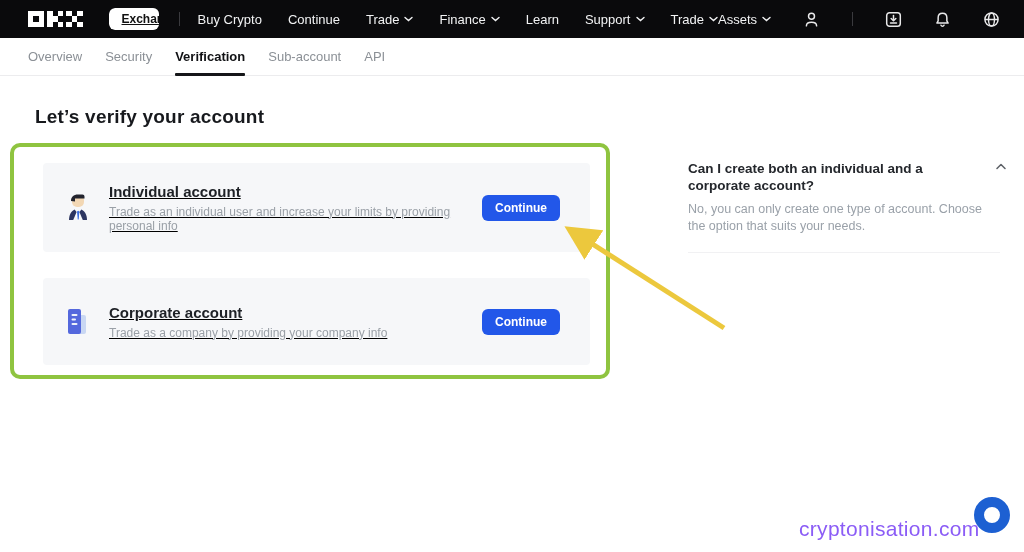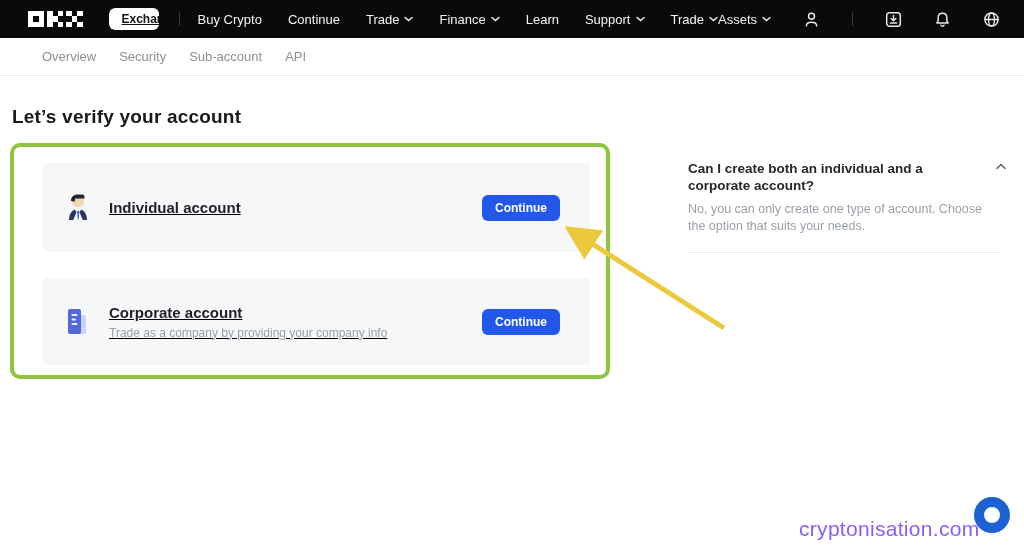--- a/index.html
+++ b/index.html
@@ -22,27 +22,27 @@
   .topnav { display:flex; align-items:center; gap:26px; }
   .topnav .item { color:#f2f3f4; font-size:13px; display:flex; align-items:center; gap:5px; cursor:pointer; white-space:nowrap; }
   .spacer { flex:1; }
   .right-cluster { display:flex; align-items:center; gap:32px; }
   .right-cluster .item { color:#f2f3f4; font-size:13px; display:flex; align-items:center; gap:5px; cursor:pointer; }
   .icon-btn { display:flex; align-items:center; cursor:pointer; }
   .chev { display:inline-block; }
 
   
   .tabs { position:absolute; top:38px; left:0; width:1024px; height:38px; background:#fff;
-          border-bottom:1px solid #ececee; display:flex; align-items:flex-end; gap:23px; padding:0 42px; }
+          border-bottom:1px solid #ececee; display:flex; align-items:flex-end; gap:23px; padding:0 28px; }
   .tab { font-size:13px; color:#8b9096; cursor:pointer; height:38px; display:flex; align-items:center; position:relative; white-space:nowrap; }
   .tab.active { color:#101114; font-weight:700; }
   .tab .underline { position:absolute; left:0; right:0; bottom:-1px; height:3px; background:#151619; border-radius:1px; }
 
   
-  .heading { position:absolute; left:12px; top:106px; font-size:19px; font-weight:700; color:#17191d; letter-spacing:.2px; }
+  .heading { position:absolute; left:35px; top:106px; font-size:19px; font-weight:700; color:#17191d; letter-spacing:.2px; }
 
   
   .green-box { position:absolute; left:10px; top:143px; width:600px; height:236px;
                border:4px solid #8fc440; border-radius:10px; pointer-events:none; }
 
   
   .card { position:absolute; left:43px; width:547px; background:#f6f7f9; border-radius:4px;
           display:flex; align-items:center; padding:0 30px 0 20px; cursor:pointer; }
   .card1 { top:163px; height:89px; }
   .card2 { top:278px; height:87px; }
@@ -188,39 +188,44 @@
             <ellipse cx="8" cy="8" rx="2.8" ry="6.2" fill="none" stroke="#e9e9ea" stroke-width="1.4"></ellipse>
             <line x1="1.8" y1="8" x2="14.2" y2="8" stroke="#e9e9ea" stroke-width="1.4"></line>
           </svg>
       </span>
     </div>
   </div>
 
   <div class="tabs">
     <span class="tab">Overview</span>
     <span class="tab">Security</span>
+    <span class="tab active">
+        <span>Verification</span>
+        <span class="underline"></span>
+      </span>
     <span class="tab">Sub-account</span>
     <span class="tab">API</span>
   </div>
 
   <div class="heading">Let’s verify your account</div>
 
   <div class="green-box"></div>
 
   <div class="card card1">
     <svg class="card-icon" viewBox="0 0 30 32">
       <rect x="9" y="3" width="12" height="12" rx="5" fill="#f2d7b4"></rect>
       <path d="M8 9 c0-4 2.5-6.5 7-6.5 h4.5 a2 2 0 0 1 2 2 v2 h-9.5 v3 z" fill="#23242e"></path>
       <path d="M11 19 h8 l-4 10 z" fill="#ffffff"></path>
       <path d="M14 19.5 l1.2-.8 1.2 .8 -.7 8 h-1 z" fill="#3d6fe0"></path>
       <path d="M11.6 17.5 l2 2.5 -3.4 8 H6 c0-5.5 2.4-9 5.6-10.5 z" fill="#2c3560"></path>
       <path d="M18.4 17.5 c3.2 1.5 5.6 5 5.6 10.5 h-4.2 l-3.4-8 z" fill="#2c3560"></path>
     </svg>
     <div class="card-text">
       <div class="card-title">Individual account</div>
+      <div class="card-desc">Trade as an individual user and increase your limits by providing personal info</div>
     </div>
     <button class="btn">Continue</button>
   </div>
 
   <div class="card card2">
     <svg class="card-icon" viewBox="0 0 30 32">
       <rect x="12" y="9" width="11" height="19" rx="2" fill="#c9d7f3"></rect>
       <rect x="5" y="3" width="13" height="25" rx="2" fill="#5468dd"></rect>
       <rect x="8.5" y="8" width="6" height="2" rx="1" fill="#eef2fb"></rect>
       <rect x="8.5" y="12.5" width="4.5" height="2" rx="1" fill="#eef2fb"></rect>

